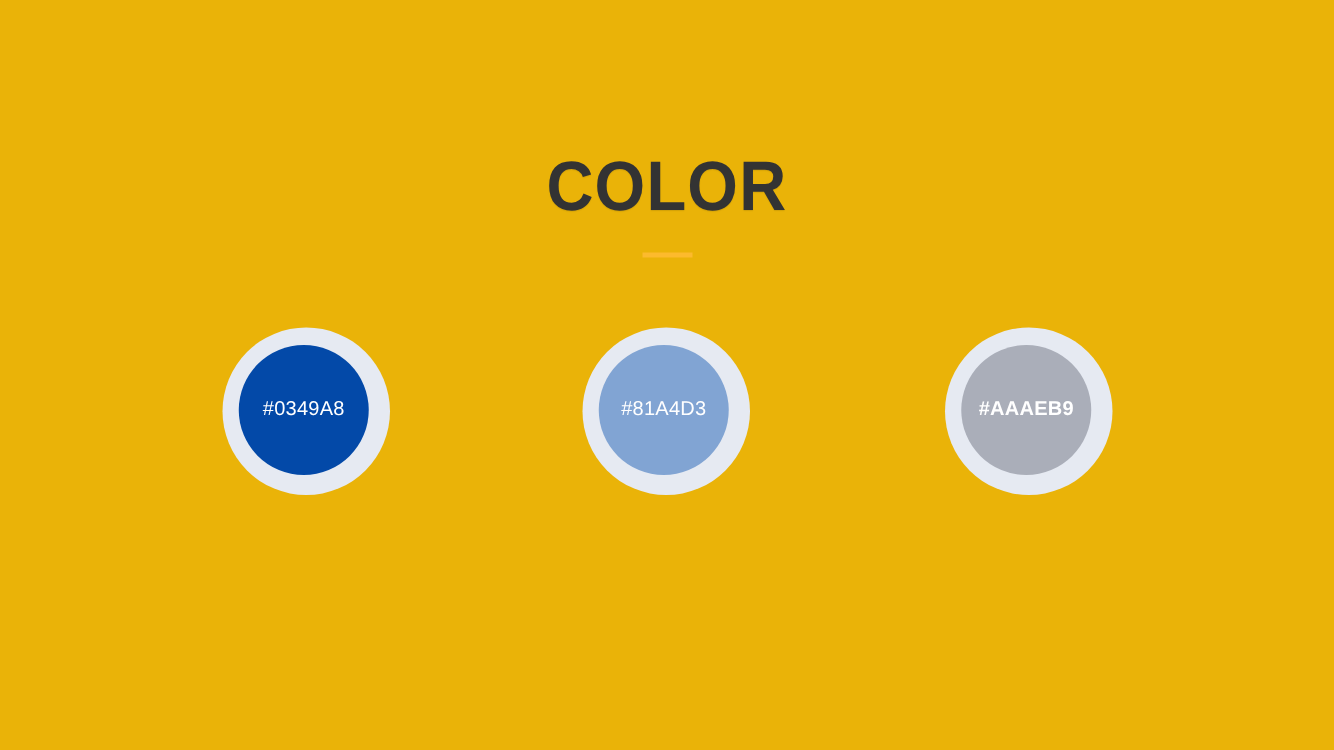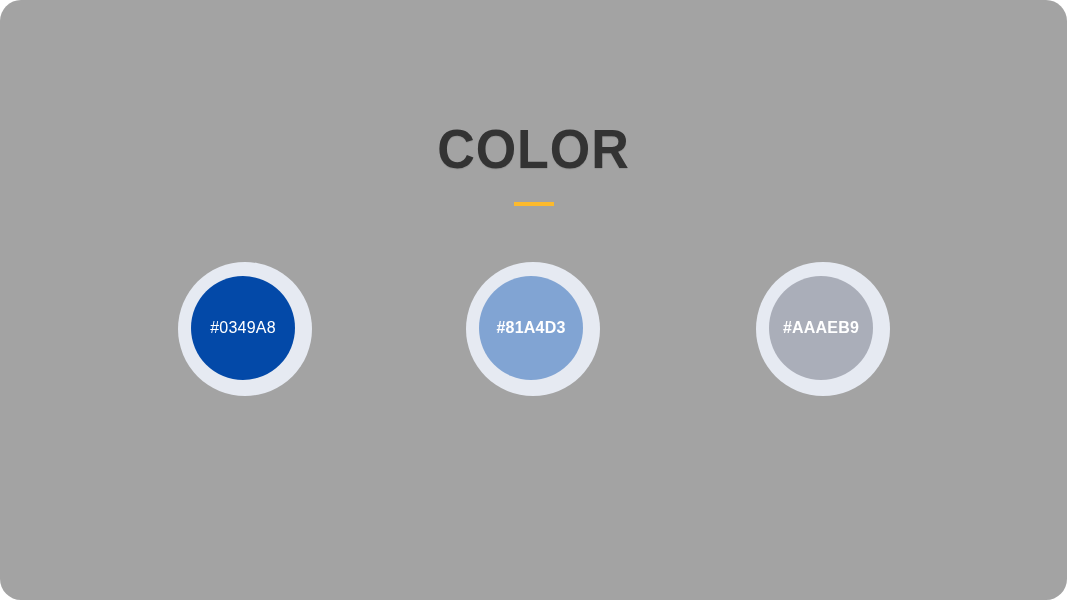--- a/index.html
+++ b/index.html
@@ -101,40 +101,40 @@
     user-select: none;
   }
 
   .swatch-1 { left: 178px; }
   .swatch-2 { left: 466px; }
   .swatch-3 { left: 756px; }
 </style>
 </head>
 <body style="background: rgb(255, 255, 255);">
 
-<div class="slide" style="background: #a3a3a3; border-radius: 21px;">
+<div class="slide" style="background: #eab308;">
 
   <div class="title-block">
     <h1 class="slide-title" style="color: rgb(51, 51, 51);">COLOR</h1>
     <div class="title-underline" style="background: rgb(252, 186, 45);"></div>
   </div>
 
   <div class="swatch-row">
 
     <div class="swatch swatch-1">
       <div class="swatch-ring" style="background: rgb(230, 234, 242);"></div>
       <div class="swatch-core" id="core-0" style="background: rgb(3, 73, 168);">
         <span class="swatch-label" style="color: rgb(255, 255, 255);">#0349A8</span>
       </div>
     </div>
 
     <div class="swatch swatch-2">
       <div class="swatch-ring" style="background: rgb(230, 234, 242);"></div>
       <div class="swatch-core" id="core-1" style="background: rgb(129, 164, 211);">
-        <span class="swatch-label" style="color: rgb(255, 255, 255); font-weight: bold;">#81A4D3</span>
+        <span class="swatch-label" style="color: rgb(255, 255, 255);">#81A4D3</span>
       </div>
     </div>
 
     <div class="swatch swatch-3">
       <div class="swatch-ring" style="background: rgb(230, 234, 242);"></div>
       <div class="swatch-core" id="core-2" style="background: rgb(170, 174, 185);">
         <span class="swatch-label" style="color: rgb(255, 255, 255); font-weight: bold;">#AAAEB9</span>
       </div>
     </div>
 

